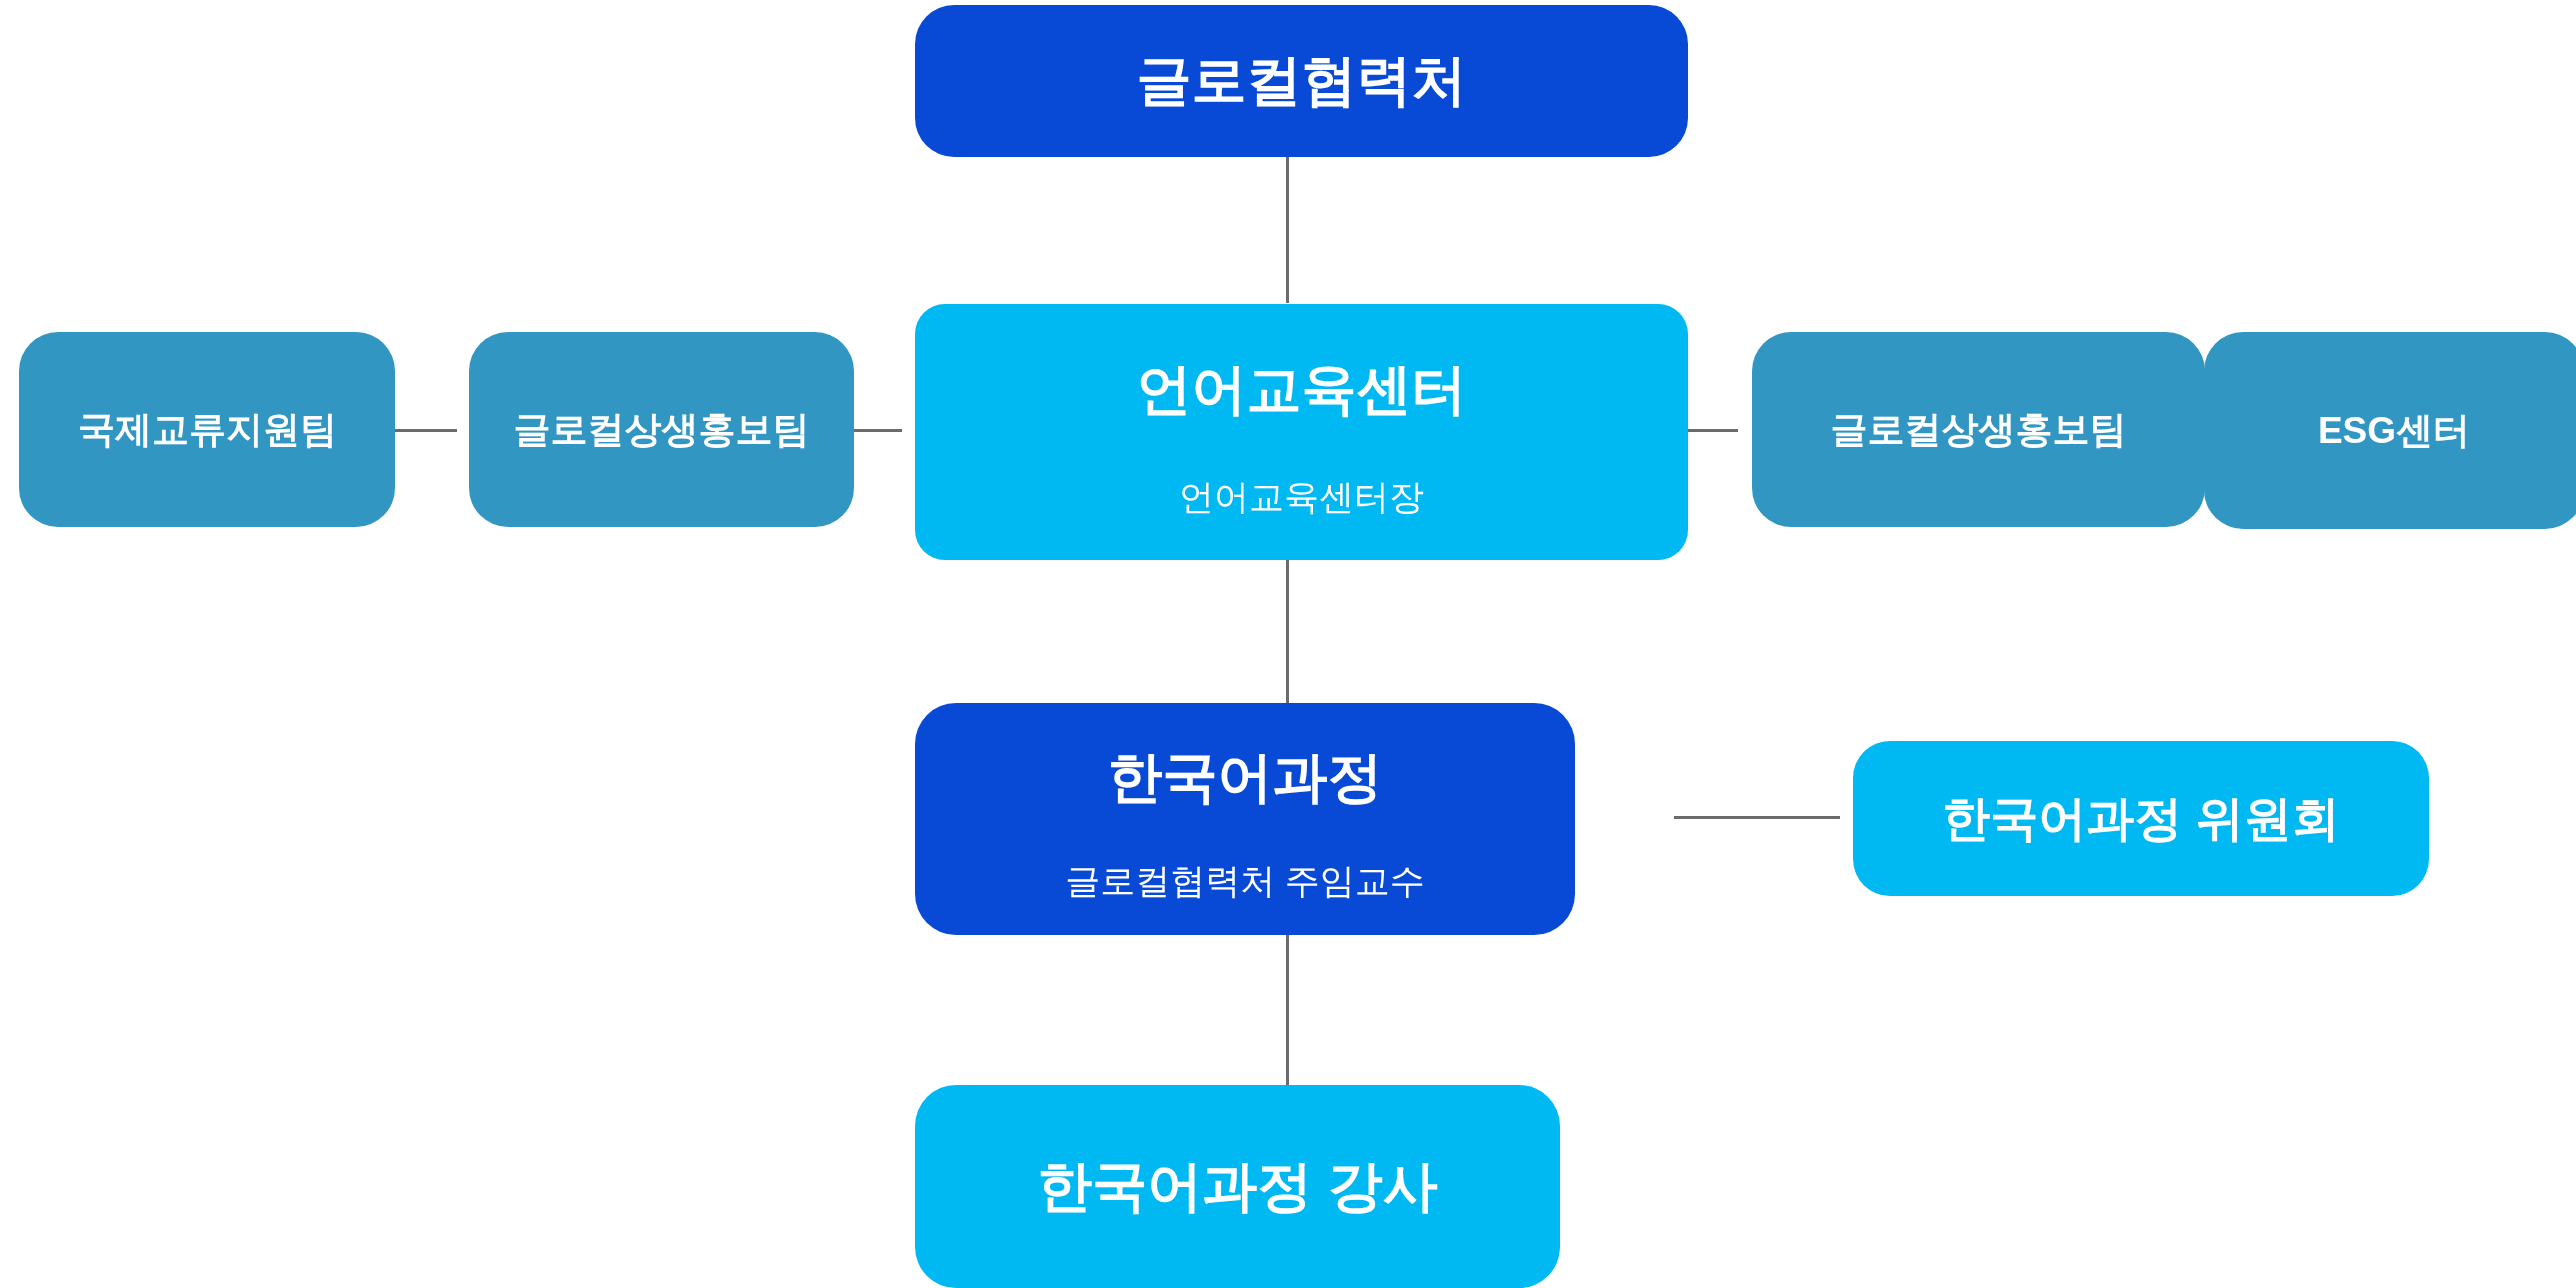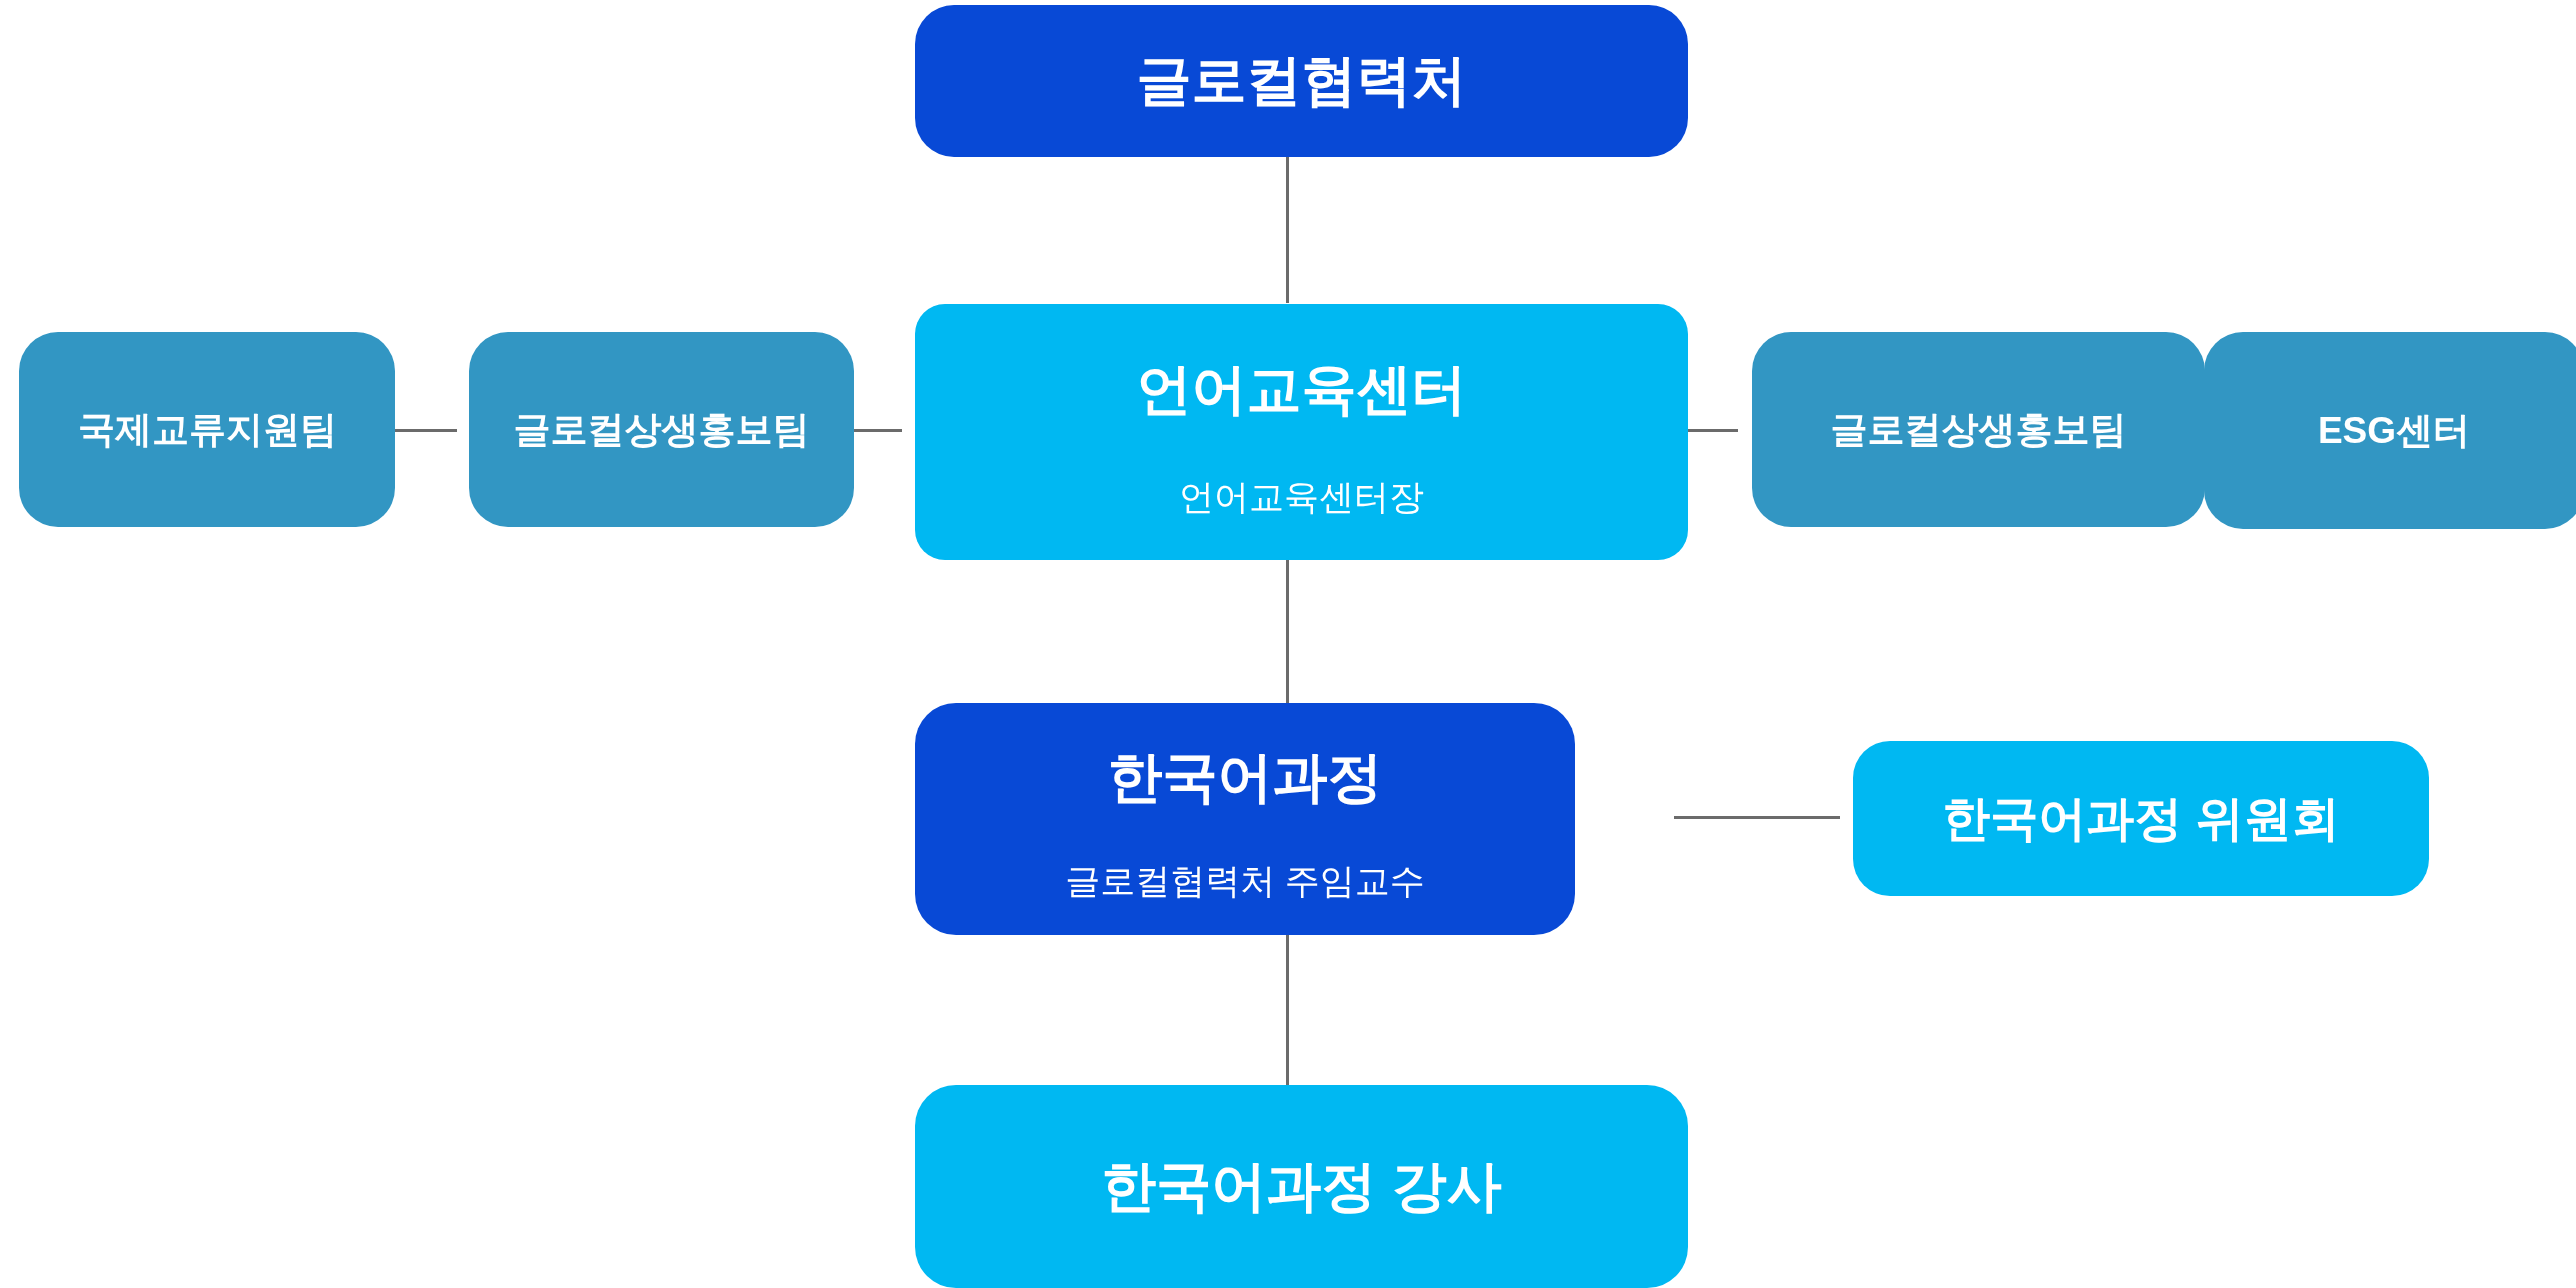--- a/index.html
+++ b/index.html
@@ -53,21 +53,21 @@
 
   
   #node-top            { left: 902px;  top: 4.6px;    width: 773px; height: 152px; border-radius: 39px; }
   #node-exchange       { left: 6.4px;    top: 332px;  width: 376px; height: 195px; border-radius: 39px; justify-content: flex-end; }
   #node-student        { left: 456px;  top: 332px;  width: 385px; height: 195px; border-radius: 39px; }
   #node-langcenter     { left: 902px;  top: 304px;  width: 773px; height: 256px; border-radius: 30px; }
   #node-pr             { left: 1739px; top: 332px;  width: 453px; height: 195px; border-radius: 39px; }
   #node-esg            { left: 2191px; top: 332px;  width: 380px; height: 197px; border-radius: 39px; }
   #node-korean         { left: 902px;  top: 703px;  width: 660px; height: 232px; border-radius: 41px; }
   #node-committee      { left: 1840px; top: 741px;  width: 576px; height: 155px; border-radius: 37px; }
-  #node-instructor     { left: 902px;  top: 1085px; width: 773px; height: 203px; border-radius: 41px; }
+  #node-instructor     { left: 902px;  top: 1085px; width: 645px; height: 203px; border-radius: 41px; }
 
   #node-langcenter .label.main { top: 86px; }
   #node-langcenter .label.sub  { top: 193px; }
   #node-korean .label.main     { top: 75px; }
   #node-korean .label.sub      { top: 178px; }
 
   
   #conn-v-top        { left: 1286px; top: 156px;  height: 147px; }
   #conn-v-mid        { left: 1286px; top: 559px;  height: 144px; }
   #conn-v-bottom     { left: 1286px; top: 935px; height: 150px; }

